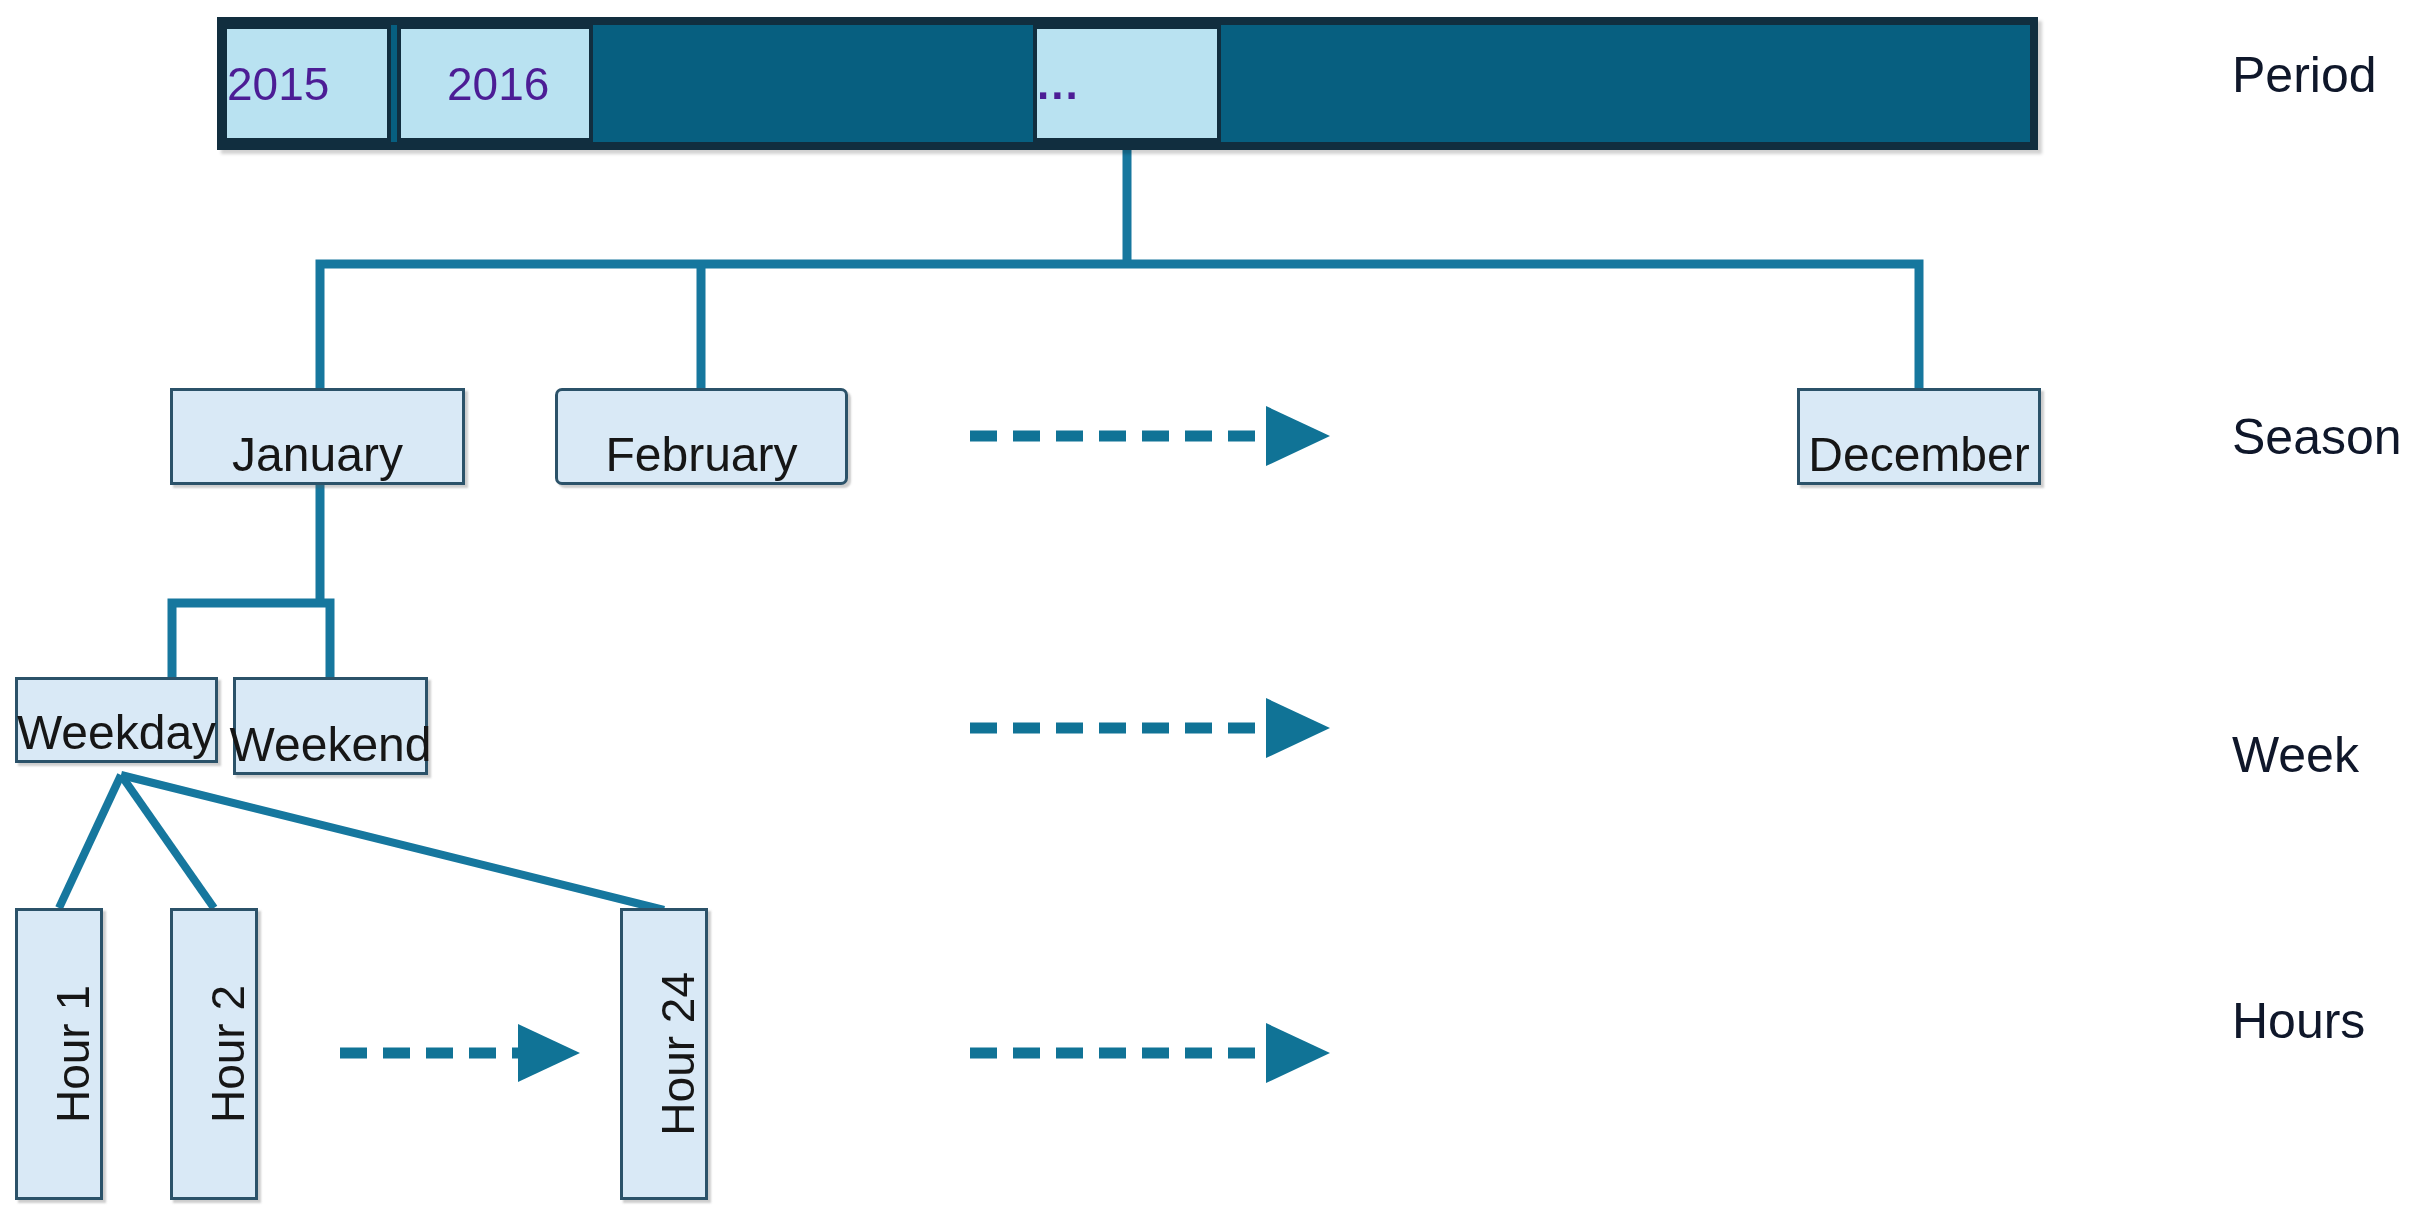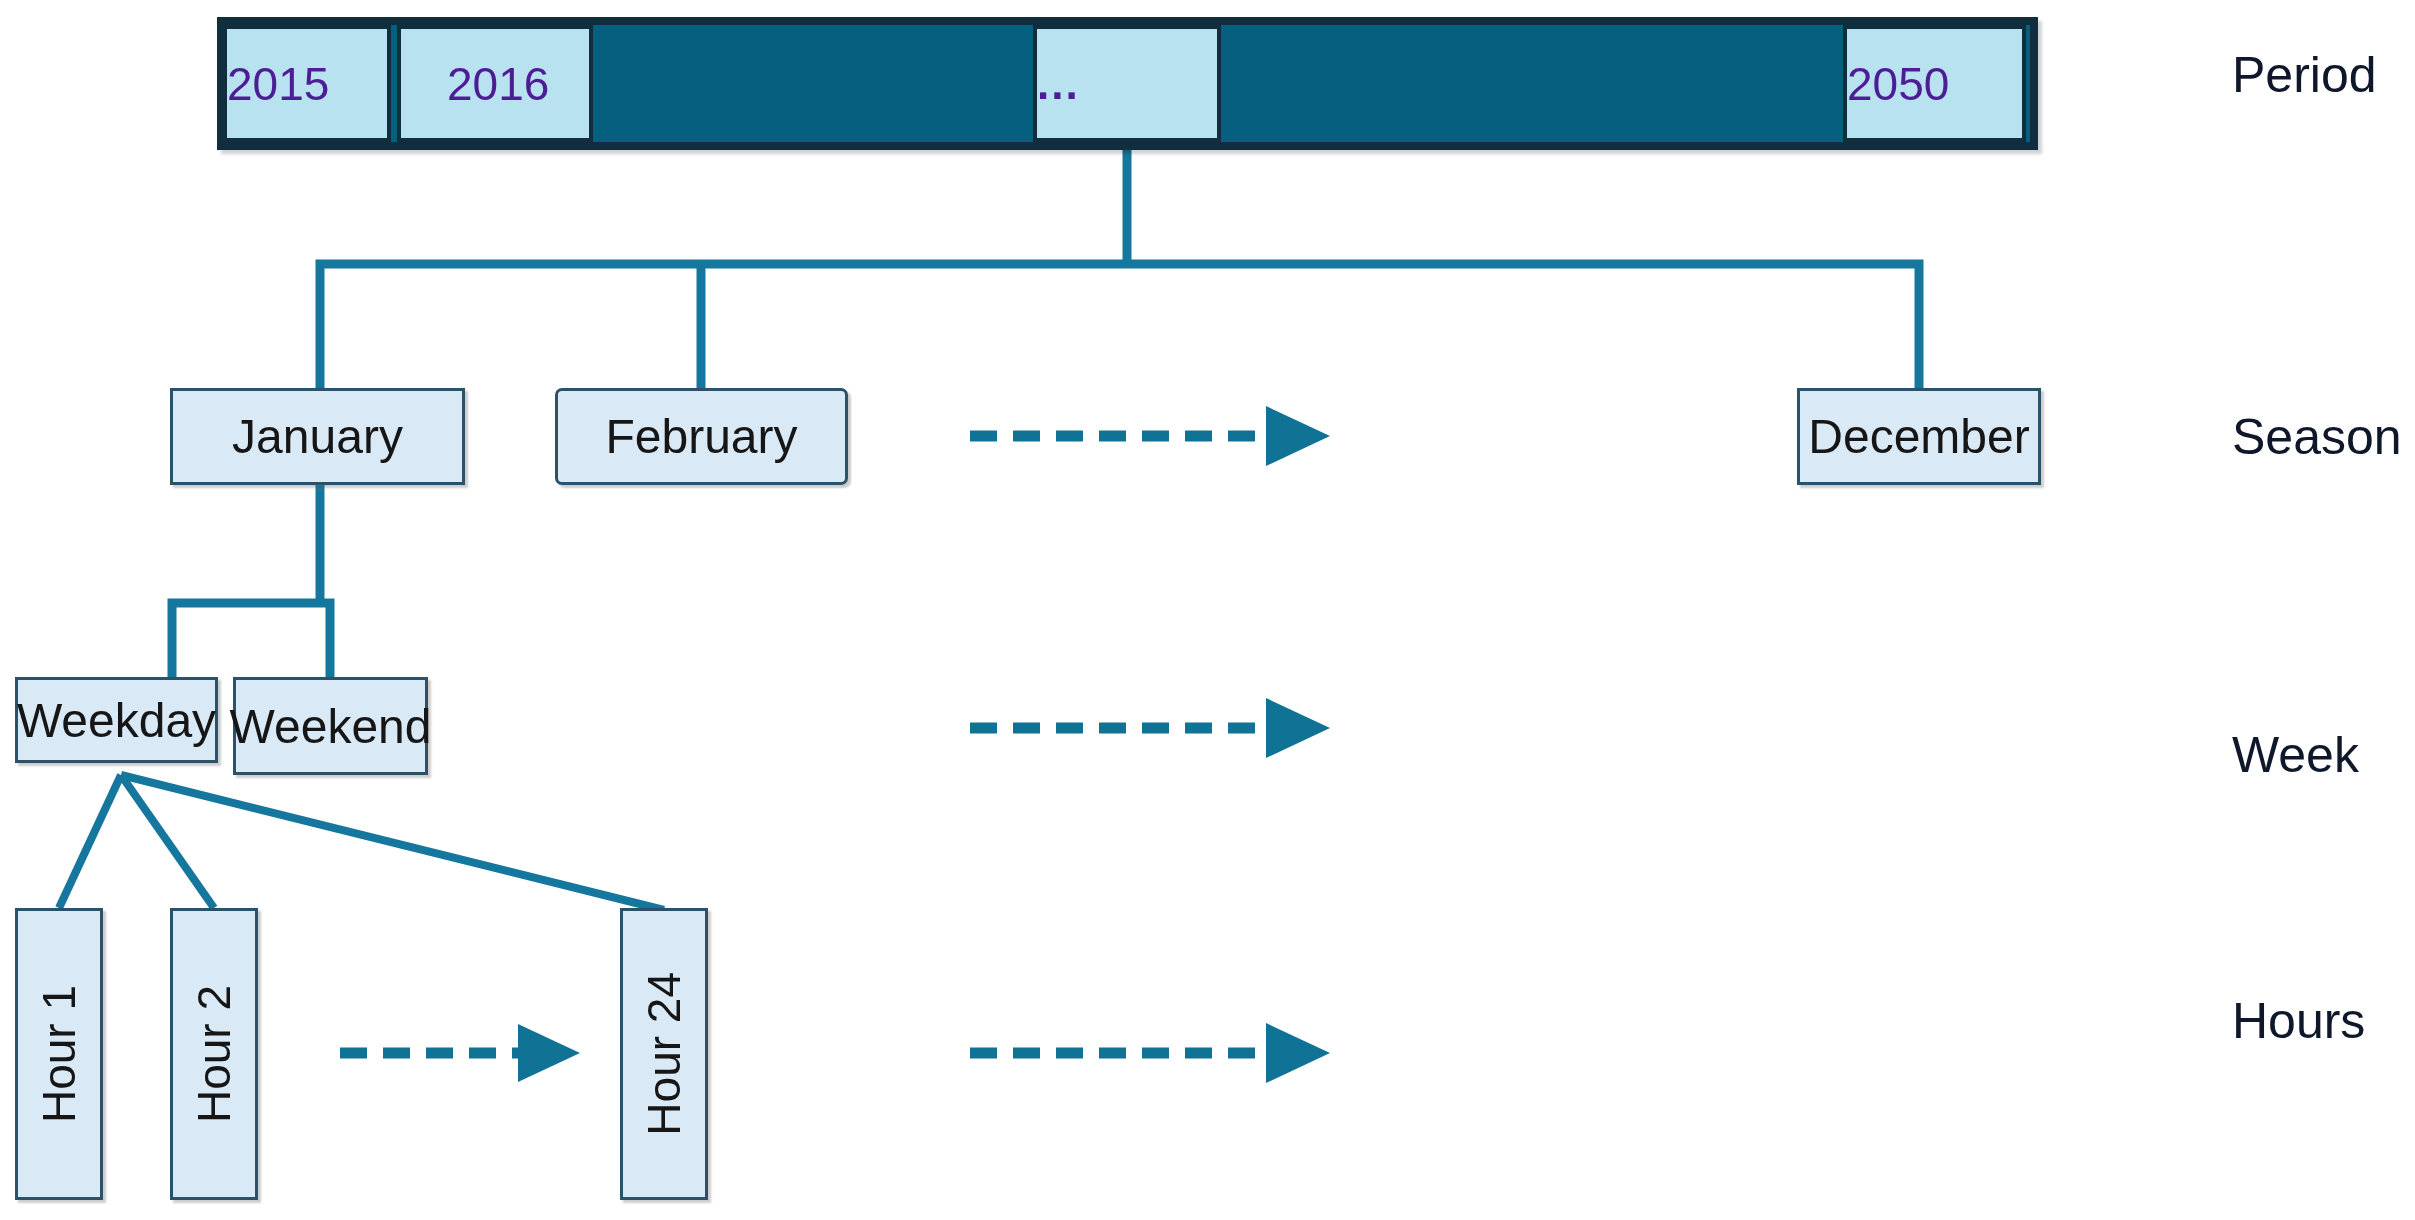--- a/index.html
+++ b/index.html
@@ -21,21 +21,21 @@
   .ycell{
     position:absolute;top:0;bottom:0;
     background:#b9e2f1;border:4px solid #112e3f;box-sizing:border-box;
     display:flex;align-items:center;
     font-size:46px;color:#4c1d95;
   }
   .dots{font-weight:bold;font-size:44px;letter-spacing:2px;}
   
   .node{
     position:absolute;background:#d9e9f6;border:3px solid #2b5269;box-sizing:border-box;
-    display:flex;align-items:center;justify-content:center;
+    display:flex;align-items:flex-end;justify-content:center;
     font-size:48px;color:#161616;box-shadow:3px 3px 2px rgba(90,90,90,0.3);
   }
   .vnode{flex-direction:column;}
   .vlabel{writing-mode:vertical-rl;transform:rotate(180deg);font-size:46px;white-space:nowrap;}
   
   .rowlabel{
     position:absolute;left:2232px;height:64px;line-height:64px;
     font-size:50px;color:#0f172a;white-space:nowrap;
   }
 </style>
@@ -70,23 +70,20 @@
   <div class="bar">
     <div class="ycell" style="left:-2px;width:168px;">
       <span>2015</span>
     </div>
     <div class="ycell" style="left:172px;width:196px;padding-left:46px;">
       <span>2016</span>
     </div>
     <div class="ycell dots" style="left:808px;width:188px;">
       <span>...</span>
     </div>
-    <div class="ycell" style="left:1618px;width:183px;">
-      <span>2050</span>
-    </div>
   </div>
 
   <div class="node" style="left:170px;top:388px;width:295px;height:97px;">
     <span>January</span>
   </div>
   <div class="node" style="left:555px;top:388px;width:293px;height:97px;border-radius:7px;">
     <span>February</span>
   </div>
   <div class="node" style="left:1797px;top:388px;width:244px;height:97px;">
     <span>December</span>

